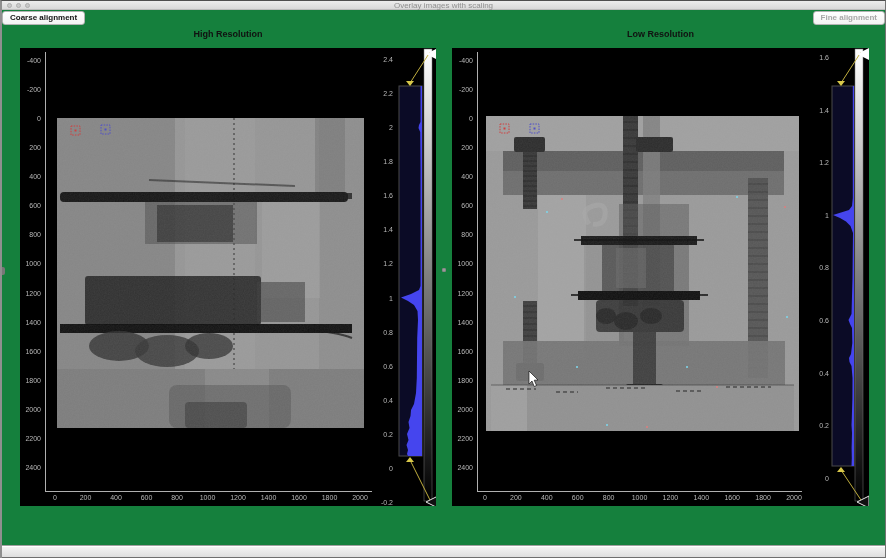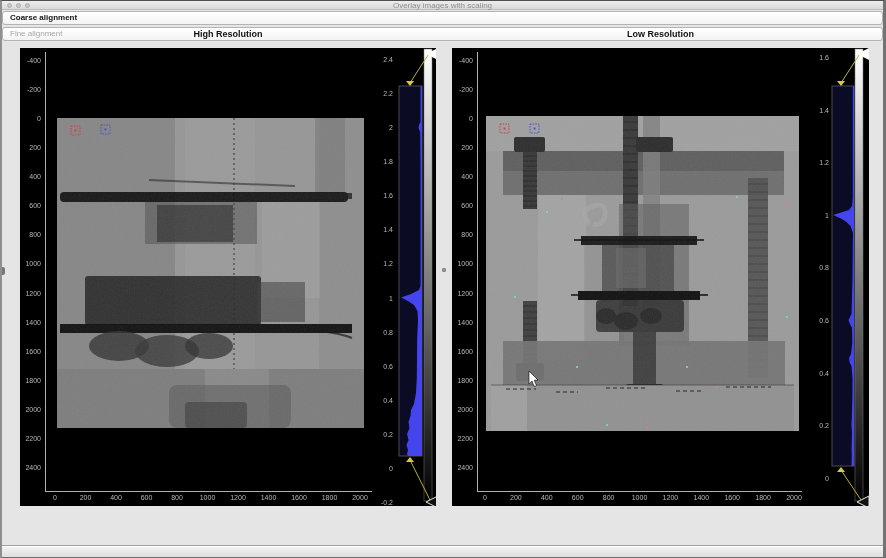--- a/index.html
+++ b/index.html
@@ -1,41 +1,41 @@
 <!DOCTYPE html>
 <html><head>
 <meta charset="utf-8">
 <style>
   html,body{margin:0;padding:0;background:#b0b0b0;}
   *{box-sizing:border-box;}
   .window{
     position:relative;width:886px;height:558px;overflow:hidden;
-    background:#e5e5e5;
+    background:#15803d;
     border-top:1px solid #4f4f4f;border-left:2px solid #8f8f8f;
-    border-right:3px solid #737373;
+    border-right:1px solid #737373;
     font-family:"Liberation Sans","DejaVu Sans",sans-serif;
   }
   .titlebar{
     position:absolute;left:0;top:0;width:100%;height:9px;
     background:linear-gradient(#ededed,#d9d9d9);
     border-bottom:1px solid #bdbdbd;
   }
   .traffic{position:absolute;top:2px;left:5px;display:flex;gap:4px;}
   .traffic span{width:5px;height:5px;border-radius:50%;background:#c9c9c9;border:1px solid #aeaeae;display:block;}
   .wtitle{
     position:absolute;left:0;top:1px;width:100%;text-align:center;
     font-size:8px;color:#8f8f8f;line-height:8px;
   }
-  .btnrow{position:absolute;left:0;top:10px;width:100%;display:flex;justify-content:space-between;gap:2px;flex-direction:column;}
+  .btnrow{position:absolute;left:0;top:10px;width:100%;display:flex;justify-content:space-between;gap:2px;}
   .tbtn{
     height:14px;padding:0 7px;font-size:8px;line-height:12px;
     background:linear-gradient(#ffffff,#f3f3f3);
     border:1px solid #b3b3b3;border-radius:3px;color:#141414;font-weight:700;
   }
-  .tbtn.disabled{color:#a8a8a8;font-weight:400;}
+  .tbtn.disabled{color:#a8a8a8;font-weight:700;}
   .ptitle{position:absolute;top:28px;text-align:center;font-size:9px;font-weight:700;color:#111;}
   .fig{position:absolute;top:47px;height:458px;background:#000;}
   .axis{position:absolute;background:#b0b0b0;}
   .ticks .tick{position:absolute;color:#b8b8b8;font-size:7px;line-height:7px;white-space:nowrap;}
   .yticks .tick{right:2px;transform:translateY(-50%);}
   .xticks .tick{top:0;transform:translateX(-50%);}
   .hticks .tick{right:1px;transform:translateY(-50%);}
   .ticks{position:absolute;}
   .figsvg{position:absolute;left:0;top:0;}
   .grip{position:absolute;width:4px;height:4px;border-radius:1px;background:#9a9a9a;border:1px solid #868686;}

